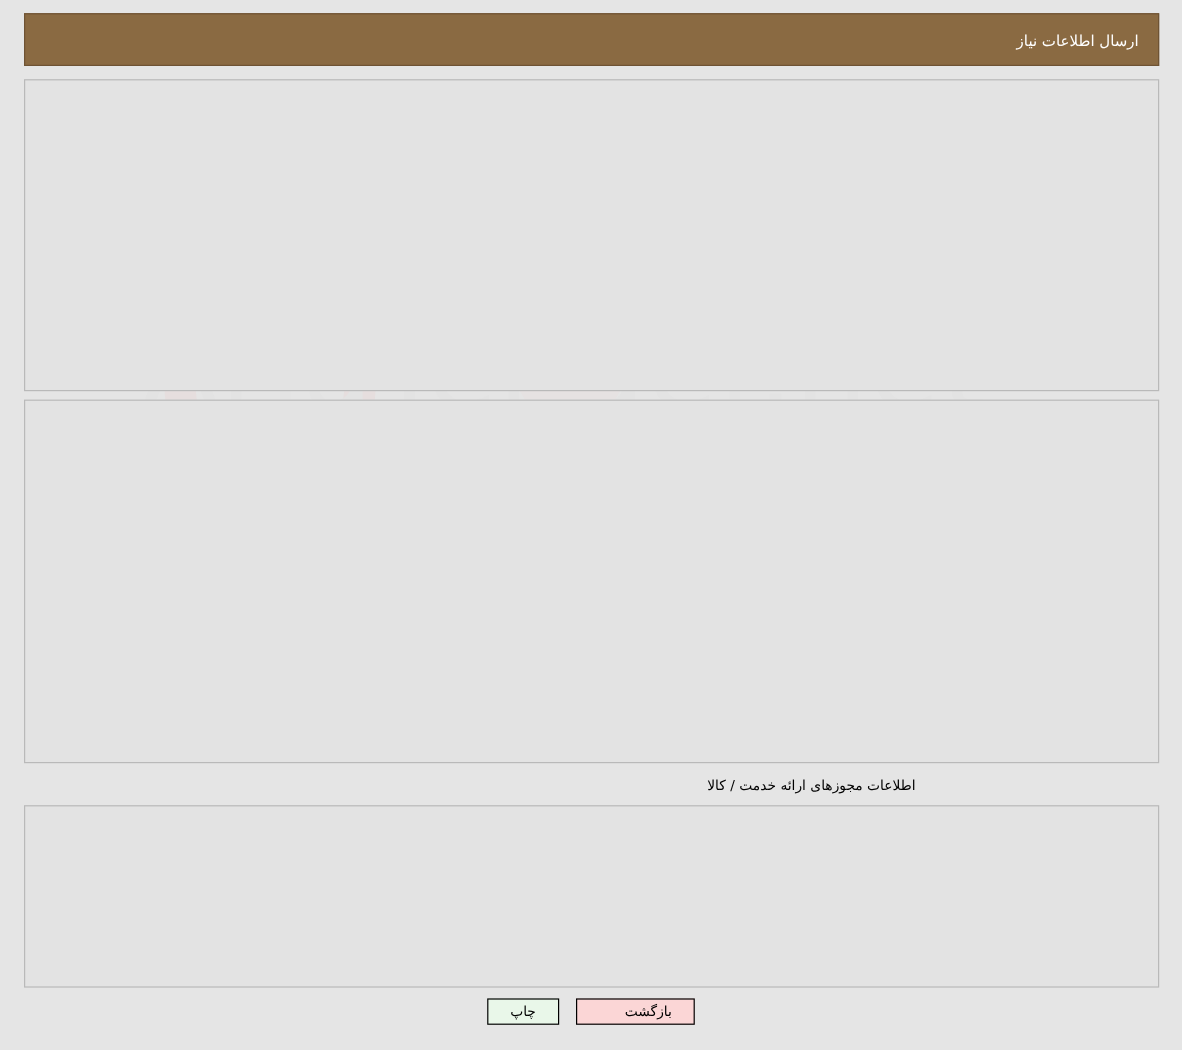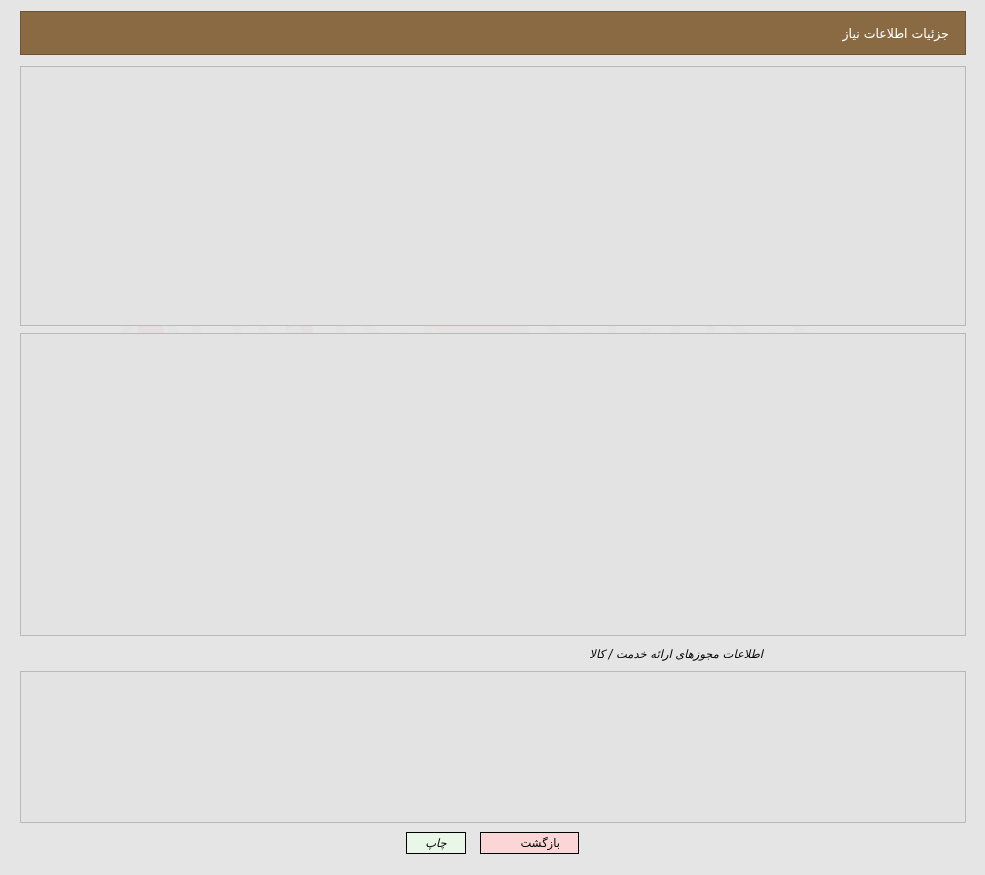--- a/index.html
+++ b/index.html
@@ -226,61 +226,60 @@
     border: solid #fdfdfd;
     border-width: 0 2px 2px 0;
     transform: rotate(40deg);
   }
 
   
   .caption {
     position: absolute;
     font-size: 11.5px;
     color: #000;
-    font-style: italic;
   }
 
   
   .footer {
     position: absolute;
     left: 0; top: 832px;
     width: 985px;
     display: flex;
     justify-content: center;
     gap: 14px;
     z-index: 3;
   }
   .btn {
     font-family: "DejaVu Sans", "Liberation Sans", sans-serif;
     font-size: 11.5px;
     padding: 3px 18px;
     border: 1px solid #000;
     cursor: pointer;
     color: #000;
   }
-  .btn.print  { background: #e9f7e9; font-style: italic; }
+  .btn.print  { background: #e9f7e9; }
   .btn.back   { background: #fbd6d6; padding-left: 40px; }
 
   .bold { font-weight: bold; }
 </style>
 </head>
 <body>
 
 <div id="page">
 
   <svg class="watermark" viewBox="0 0 985 260" xmlns="http://www.w3.org/2000/svg">
     <g opacity="0.55">
       <path d="M150 30 L300 30 L300 150 Q300 215 225 245 Q150 215 150 150 Z" fill="none" stroke="#e8b9b9" stroke-width="26"></path>
       <text x="470" y="170" font-family="DejaVu Sans, sans-serif" font-size="96" fill="#d9d9d9" text-anchor="middle" letter-spacing="1">AriaTender.net</text>
       <path d="M430 150 L520 150 L475 230 Z" fill="#ead2d2"></path>
     </g>
   </svg>
 
   <div class="header-bar">
-    <span class="header-title">جزئیات اطلاعات نیاز</span>
+    <span class="header-title">ارسال اطلاعات نیاز</span>
   </div>
 
   <div class="panel" id="panel-top"></div>
 
   <div class="lbl-col" style="right:20px; top:85px; width:130px;">شماره نیاز:</div>
   <div class="fld center" style="position:absolute; right:155px; top:81px; width:185px;">1103003079000001</div>
   <div class="lbl" style="position:absolute; right:355px; top:85px;">تاریخ و ساعت اعلان عمومی:</div>
   <div class="fld center" style="position:absolute; right:532px; top:81px; width:180px;">1403/02/16 - 15:44</div>
 
   <div class="lbl-col" style="right:20px; top:113px; width:130px;">نام دستگاه خریدار:</div>

